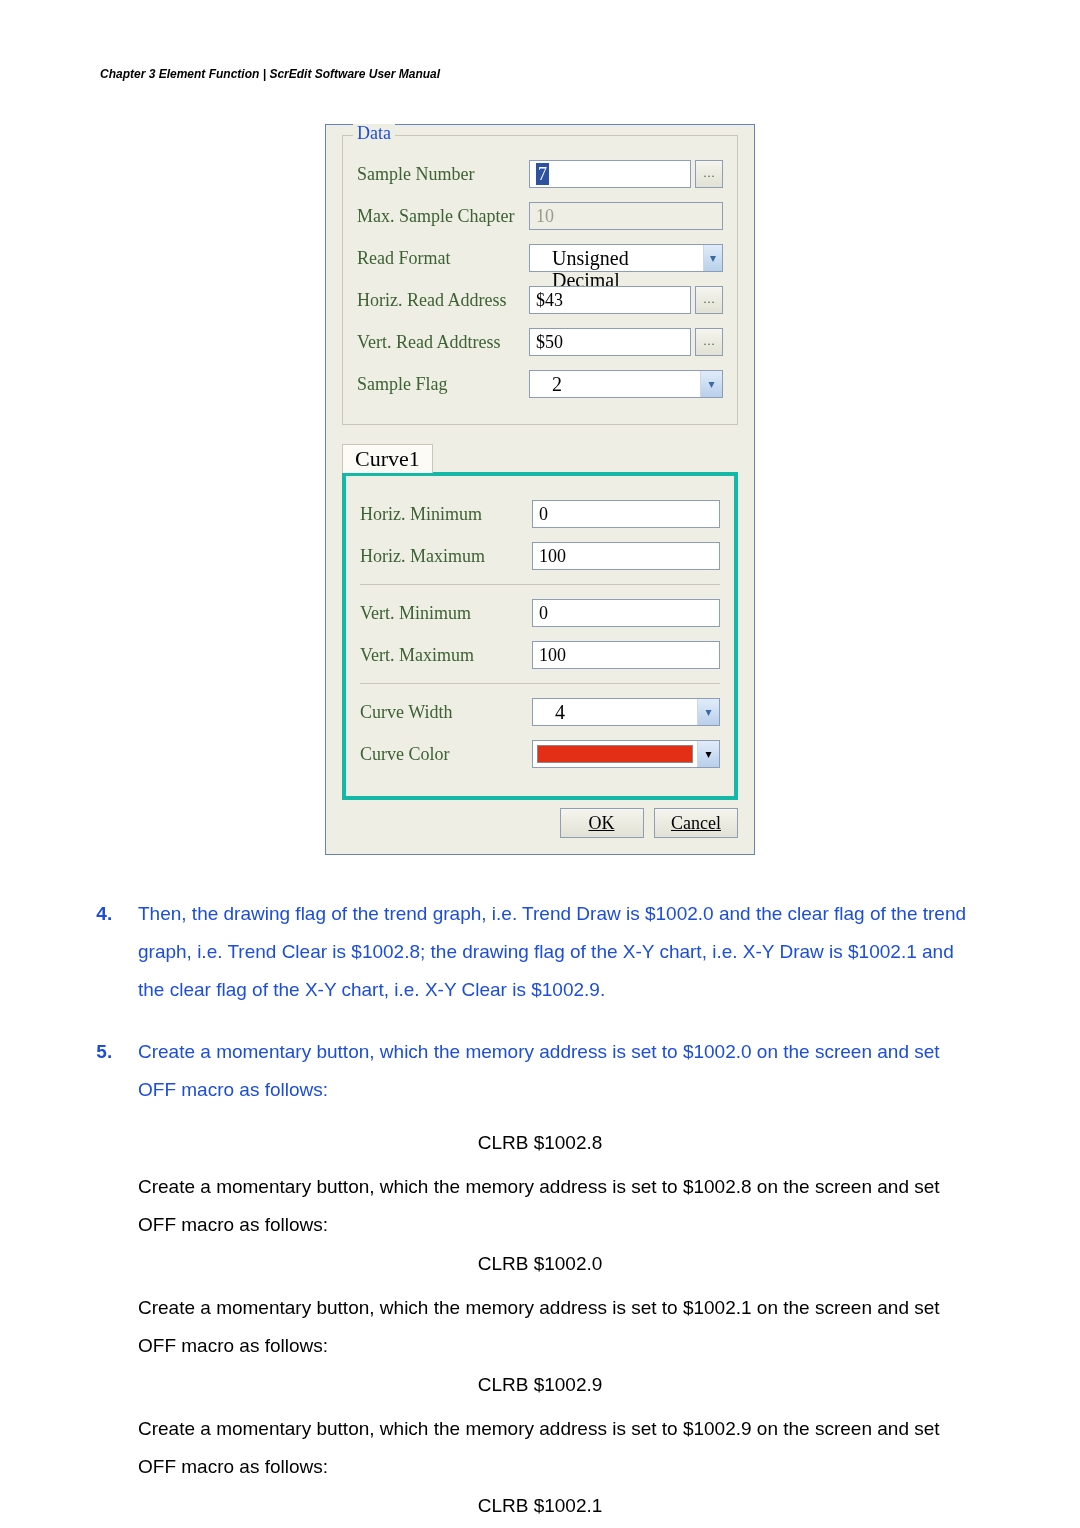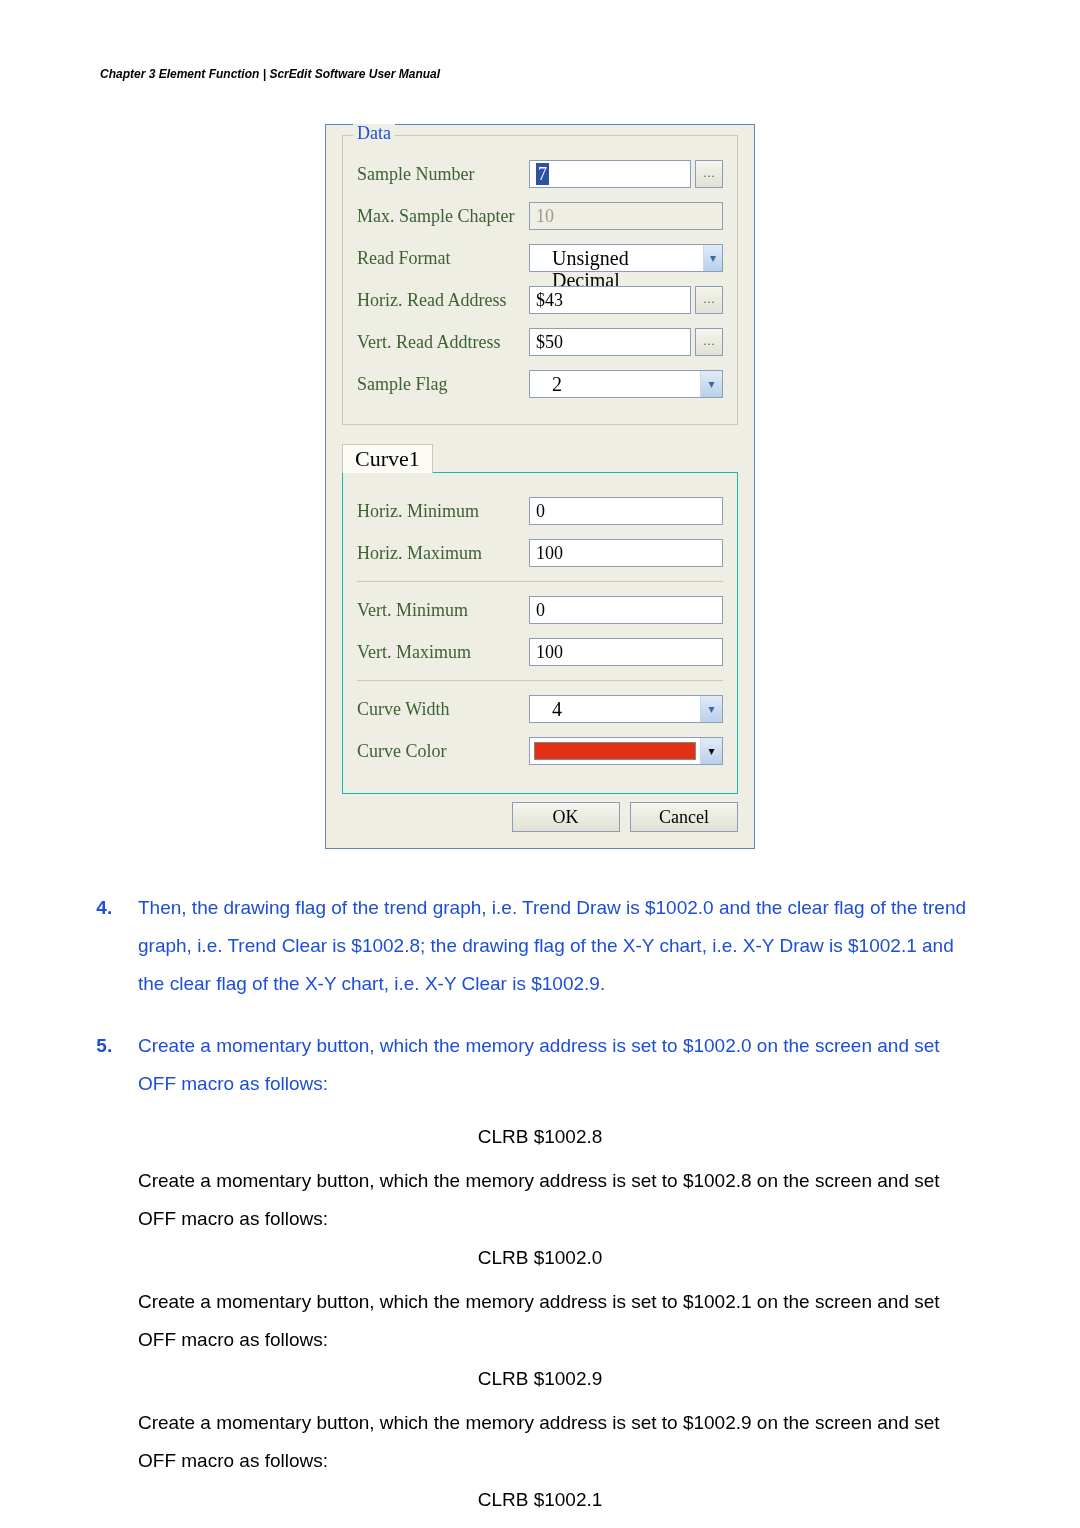--- a/index.html
+++ b/index.html
@@ -138,47 +138,48 @@
     border-bottom:none;
     padding:3px 12px;
     color:#000;
     font-family:"Times New Roman", serif;
     font-size:22px;
     position: relative;
     top: 1px;
     margin-top: 12px;
   }
   .tab-page {
-    border:1px solid #14b8a6;
+    border:4px solid #14b8a6;
     padding: 10px 14px 14px 14px;
   }
   .hr { border-top:1px solid #c9c7b8; margin: 10px 0; }
   .swatch-combo {
     flex:1 1 auto;
     height:28px;
     border:1px solid #8c9eb5;
     background:#fff;
     display:flex;
     align-items:stretch;
   }
   .swatch { flex:1 1 auto; margin:4px; border:1px solid #888; }
   .swatch-combo .arrow {
     width:22px; background:linear-gradient(#e1ecfa,#b9cfeb);
     border-left:1px solid #cfd7e3; text-align:center; color:#000;
     line-height:26px; font-size:12px;
   }
   .btn-row { text-align:right; padding: 4px 16px 16px 16px; }
   .btn-row .btn {
     display:inline-block;
-    width:108px; height:30px;
+    width:84px; height:30px;
     border:1px solid #8c9eb5;
     background:linear-gradient(#f6f5ee,#e2e1d4);
     text-align:center; line-height:28px;
     color:#000; font-family:"Times New Roman", serif; font-size:18px;
     margin-left:6px;
+    text-decoration:underline;
   }
   ol.steps {
     padding-left: 28px;
     margin: 0 0 22px 0;
     counter-reset: none;
   }
   ol.steps > li {
     margin: 0 0 24px 0;
     padding-left: 10px;
     line-height: 2.0;

